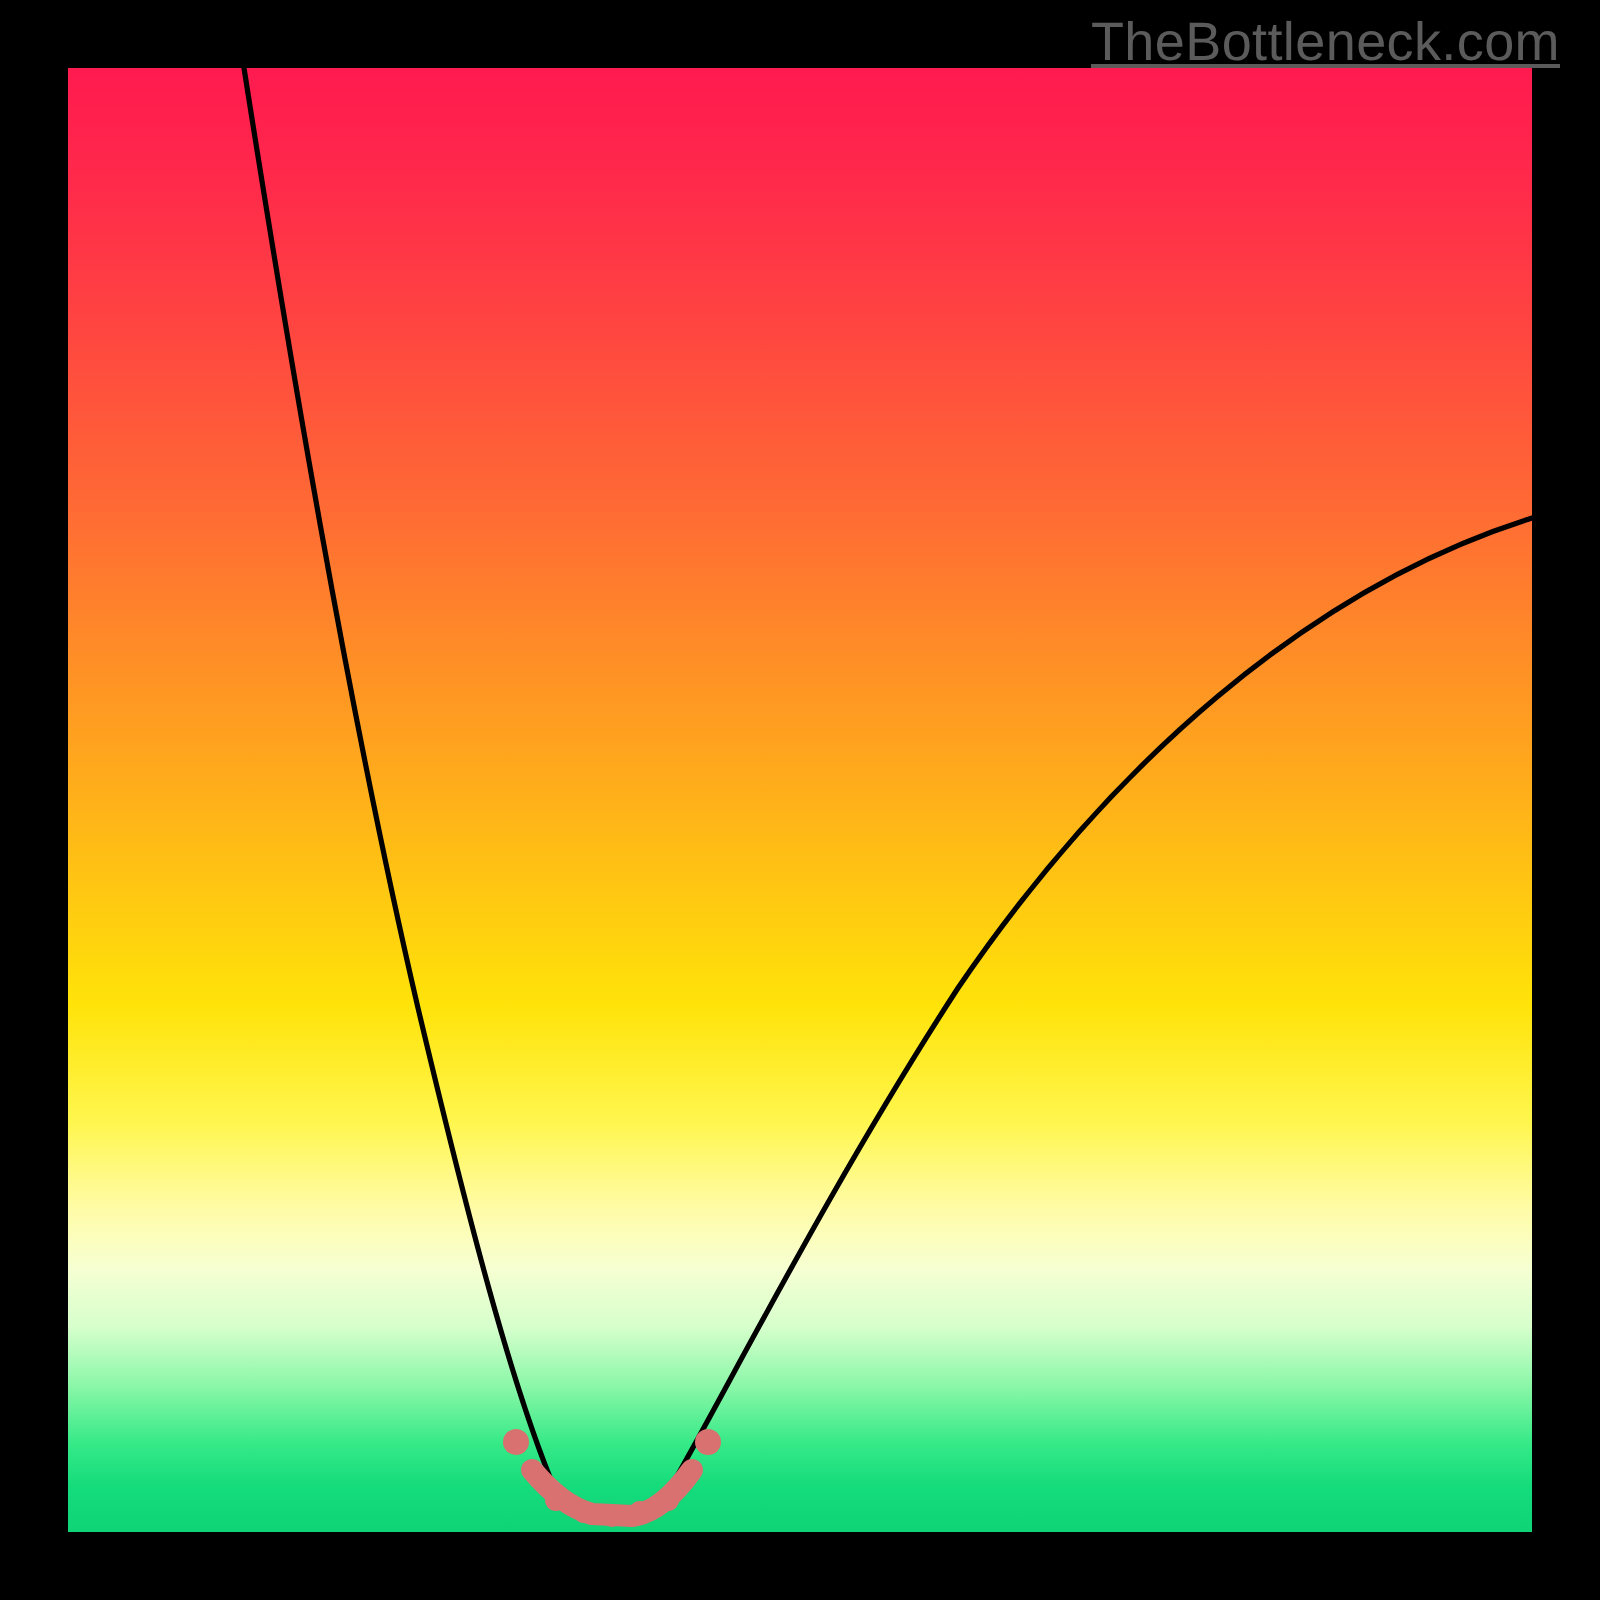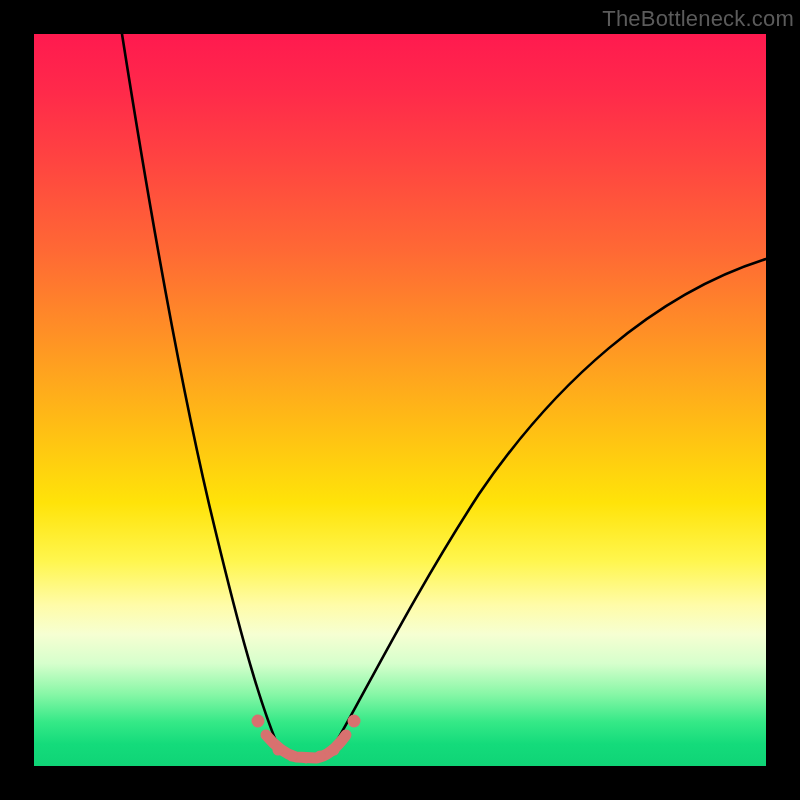--- a/index.html
+++ b/index.html
@@ -39,26 +39,27 @@
       #d6ffcc 86%,
       #8bf7a8 90%,
       #35e987 94%,
       #14db7b 97%,
       #0fd476 100%
     );
   }
   .watermark {
     position: absolute;
     top: 6px;
-    right: 6px;
+    right: 20px;
     color: #5b5b5b;
-    font-size: 22px;
+    font-size: 27px;
     font-weight: 500;
     letter-spacing: 0.2px;
     user-select: none;
+    text-decoration: underline;
   }
   svg.curves {
     position: absolute;
     left: 0;
     top: 0;
     width: 732px;
     height: 732px;
     overflow: visible;
   }
 </style>

